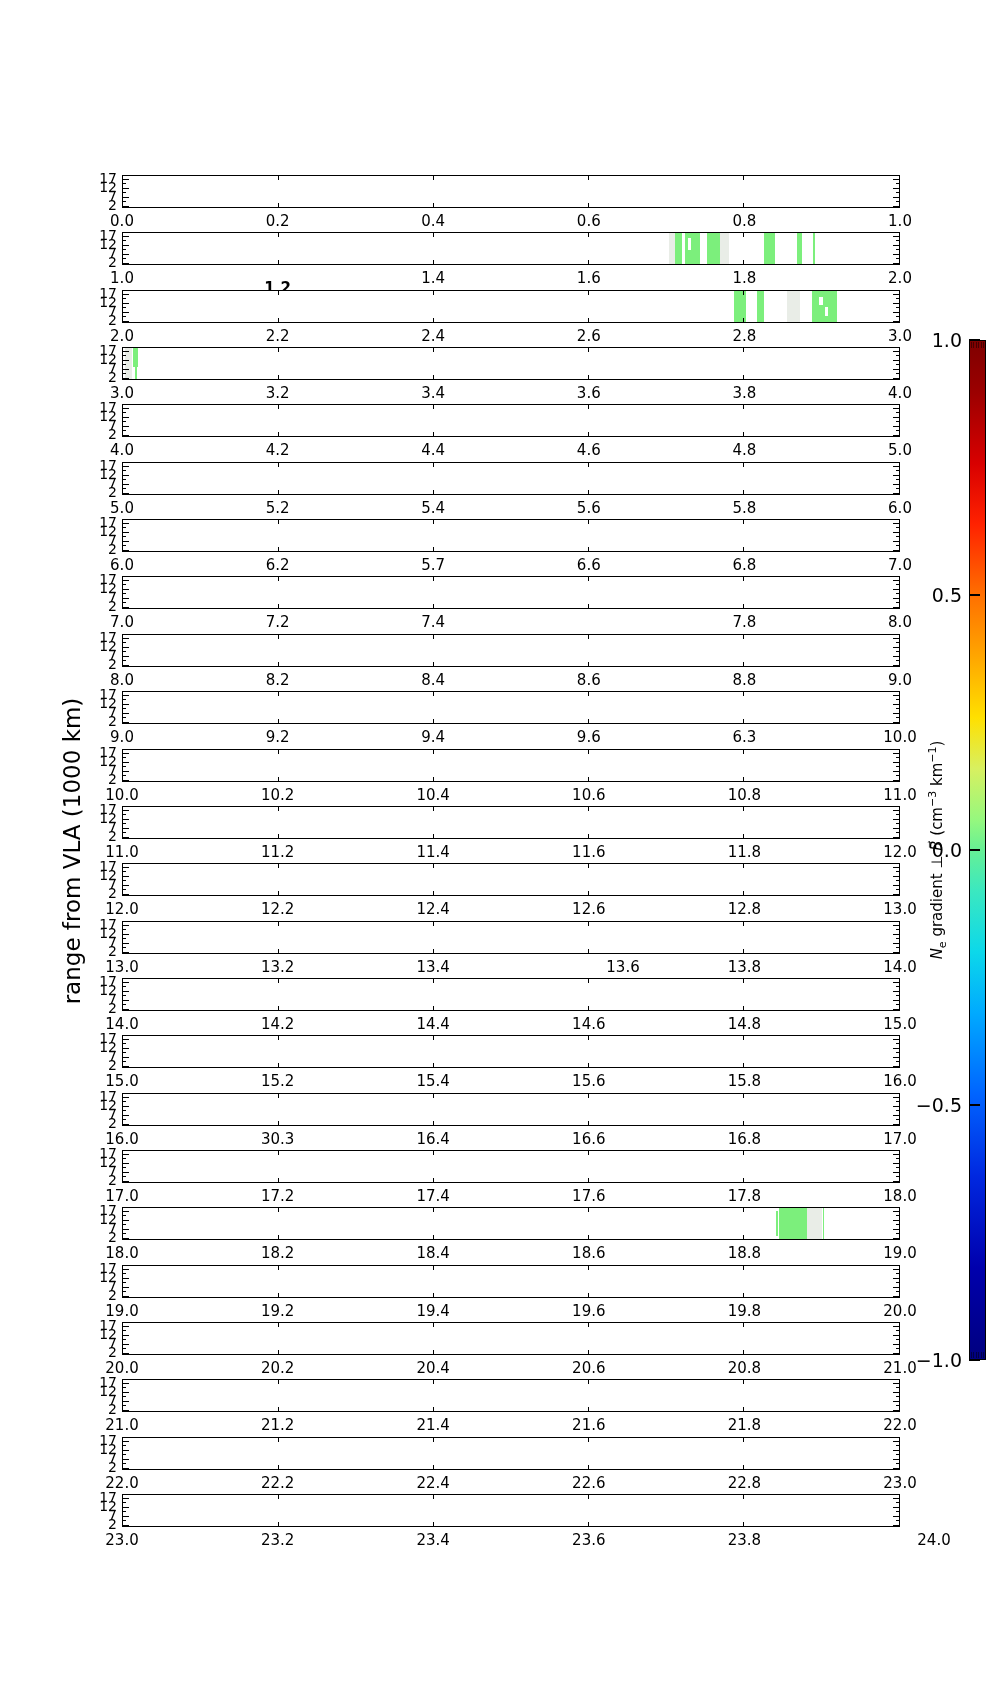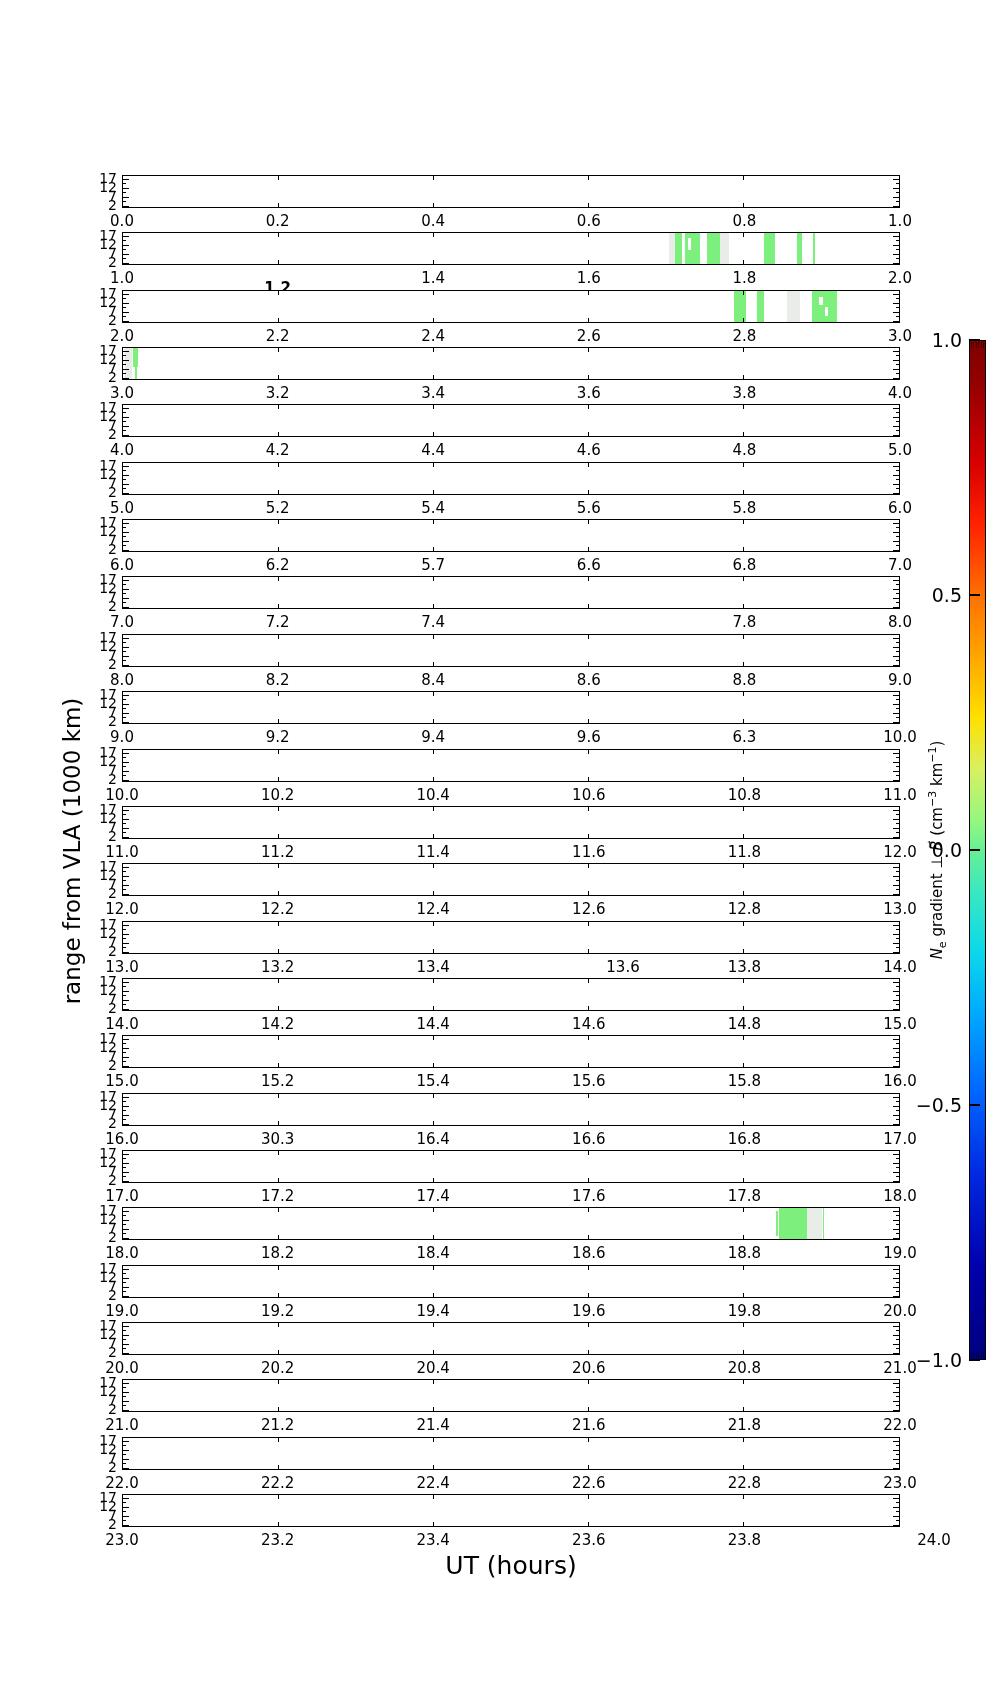--- a/index.html
+++ b/index.html
@@ -23,21 +23,20 @@
   .cblabel{position:absolute;left:937px;top:850px;transform:translate(-50%,-50%) rotate(-90deg);
     white-space:nowrap;font-size:15px;}
   .cb-it{font-style:italic;}
   sub,sup{font-size:11px;}
 </style>
 </head>
 <body>
 
 <div id="fig">
   <div class="ylabel">range from VLA (1000 km)</div>
-  <div class="xlabel">UT (hours)</div>
 
   <div id="panels">
       <div class="panel" style="left: 122px; top: 175px; width: 778px; height: 33px;">
         <div class="tick" style="left: 154.7px; top: 0px; width: 1px; height: 4px;"></div>
         <div class="tick" style="left: 154.7px; top: 27px; width: 1px; height: 4px;"></div>
         <div class="tick" style="left: 309.9px; top: 0px; width: 1px; height: 4px;"></div>
         <div class="tick" style="left: 309.9px; top: 27px; width: 1px; height: 4px;"></div>
         <div class="tick" style="left: 465.1px; top: 0px; width: 1px; height: 4px;"></div>
         <div class="tick" style="left: 465.1px; top: 27px; width: 1px; height: 4px;"></div>
         <div class="tick" style="left: 620.3px; top: 0px; width: 1px; height: 4px;"></div>

